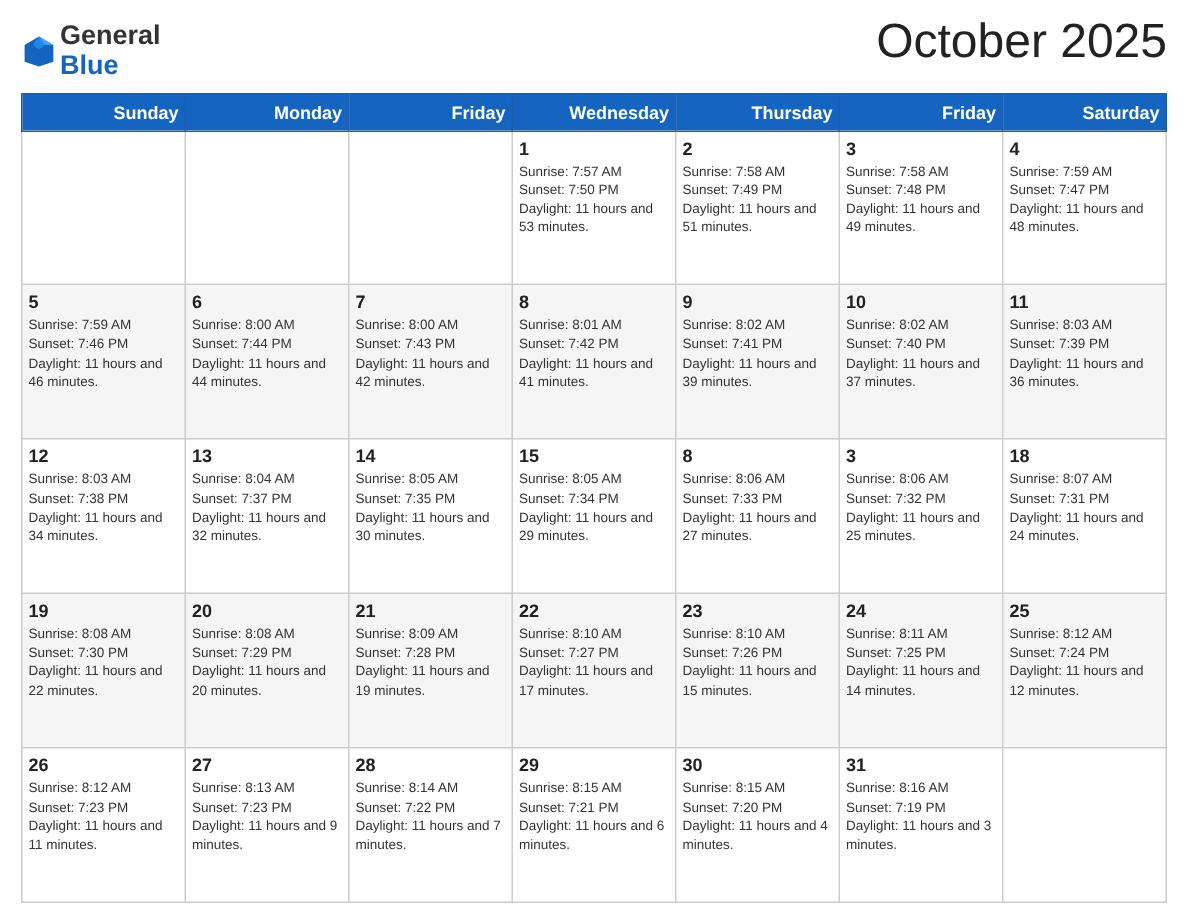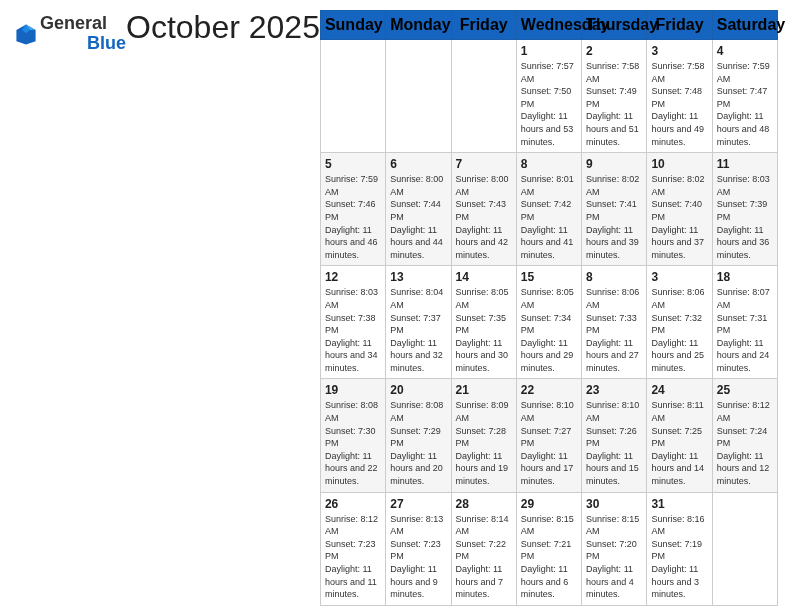--- a/index.html
+++ b/index.html
@@ -8,21 +8,21 @@
       background: #fff;
       width: 792px;
       height: 612px;
       overflow: hidden;
     }
     .page {
       width: 792px;
       height: 612px;
       padding: 10px 14px 10px 14px;
       display: flex;
-      flex-direction: row;
+      flex-direction: column;
     }
     .header {
       display: flex;
       align-items: flex-start;
       justify-content: space-between;
       margin-bottom: 8px;
     }
     .logo {
       display: flex;
       align-items: center;
@@ -35,21 +35,20 @@
     }
     .logo-general {
       font-size: 18px;
       font-weight: bold;
       color: #333;
     }
     .logo-blue {
       font-size: 18px;
       font-weight: bold;
       color: #1565c0;
-      margin-left: 47px;
     }
     .logo-icon {
       width: 24px;
       height: 24px;
       margin-right: 2px;
     }
     .title-block {
       text-align: left;
     }
     .title-month {
@@ -64,26 +63,26 @@
     }
     .calendar {
       flex: 1;
       border: 1px solid #ccc;
       border-collapse: collapse;
       width: 100%;
       table-layout: fixed;
     }
     .calendar th {
       background-color: #1565c0;
-      color: #000000;
-      font-size: 16px;
+      color: #ffffff;
+      font-size: 12px;
       font-weight: bold;
       padding: 5px 4px;
       border: 1px solid #1a5fac;
-      text-align: center;
+      text-align: right;
     }
     .calendar td {
       border: 1px solid #ccc;
       vertical-align: top;
       padding: 4px 4px;
       font-size: 9.5px;
       color: #333;
       height: 88px;
       background: #fff;
     }

